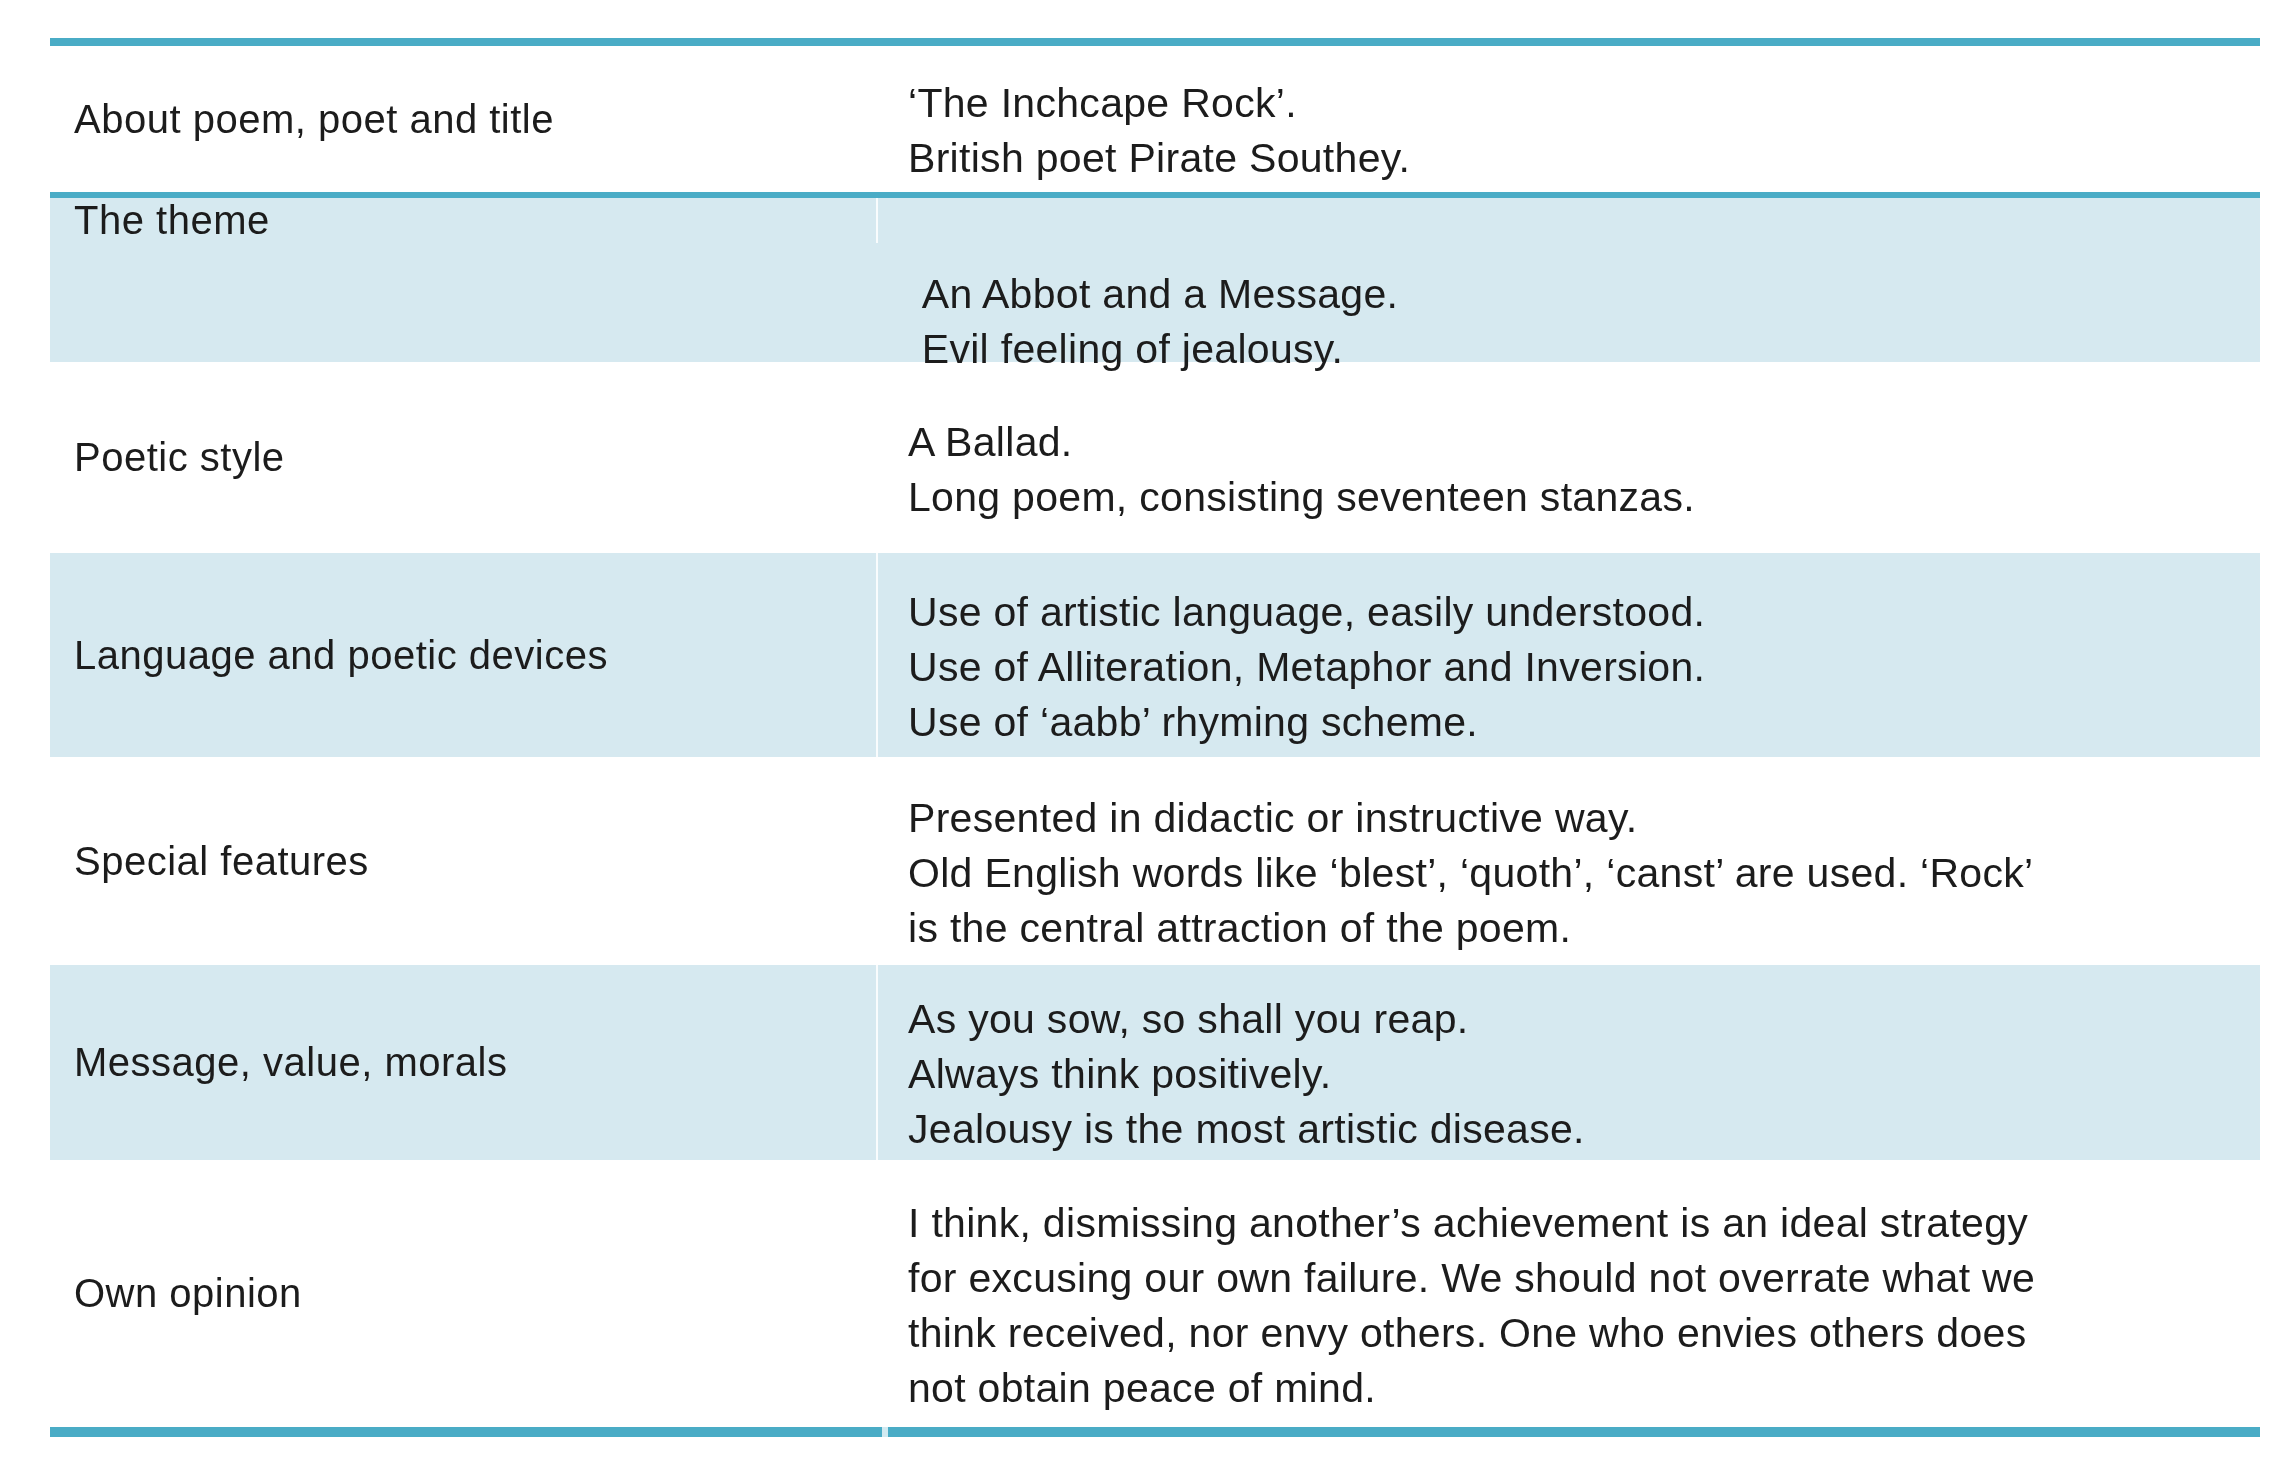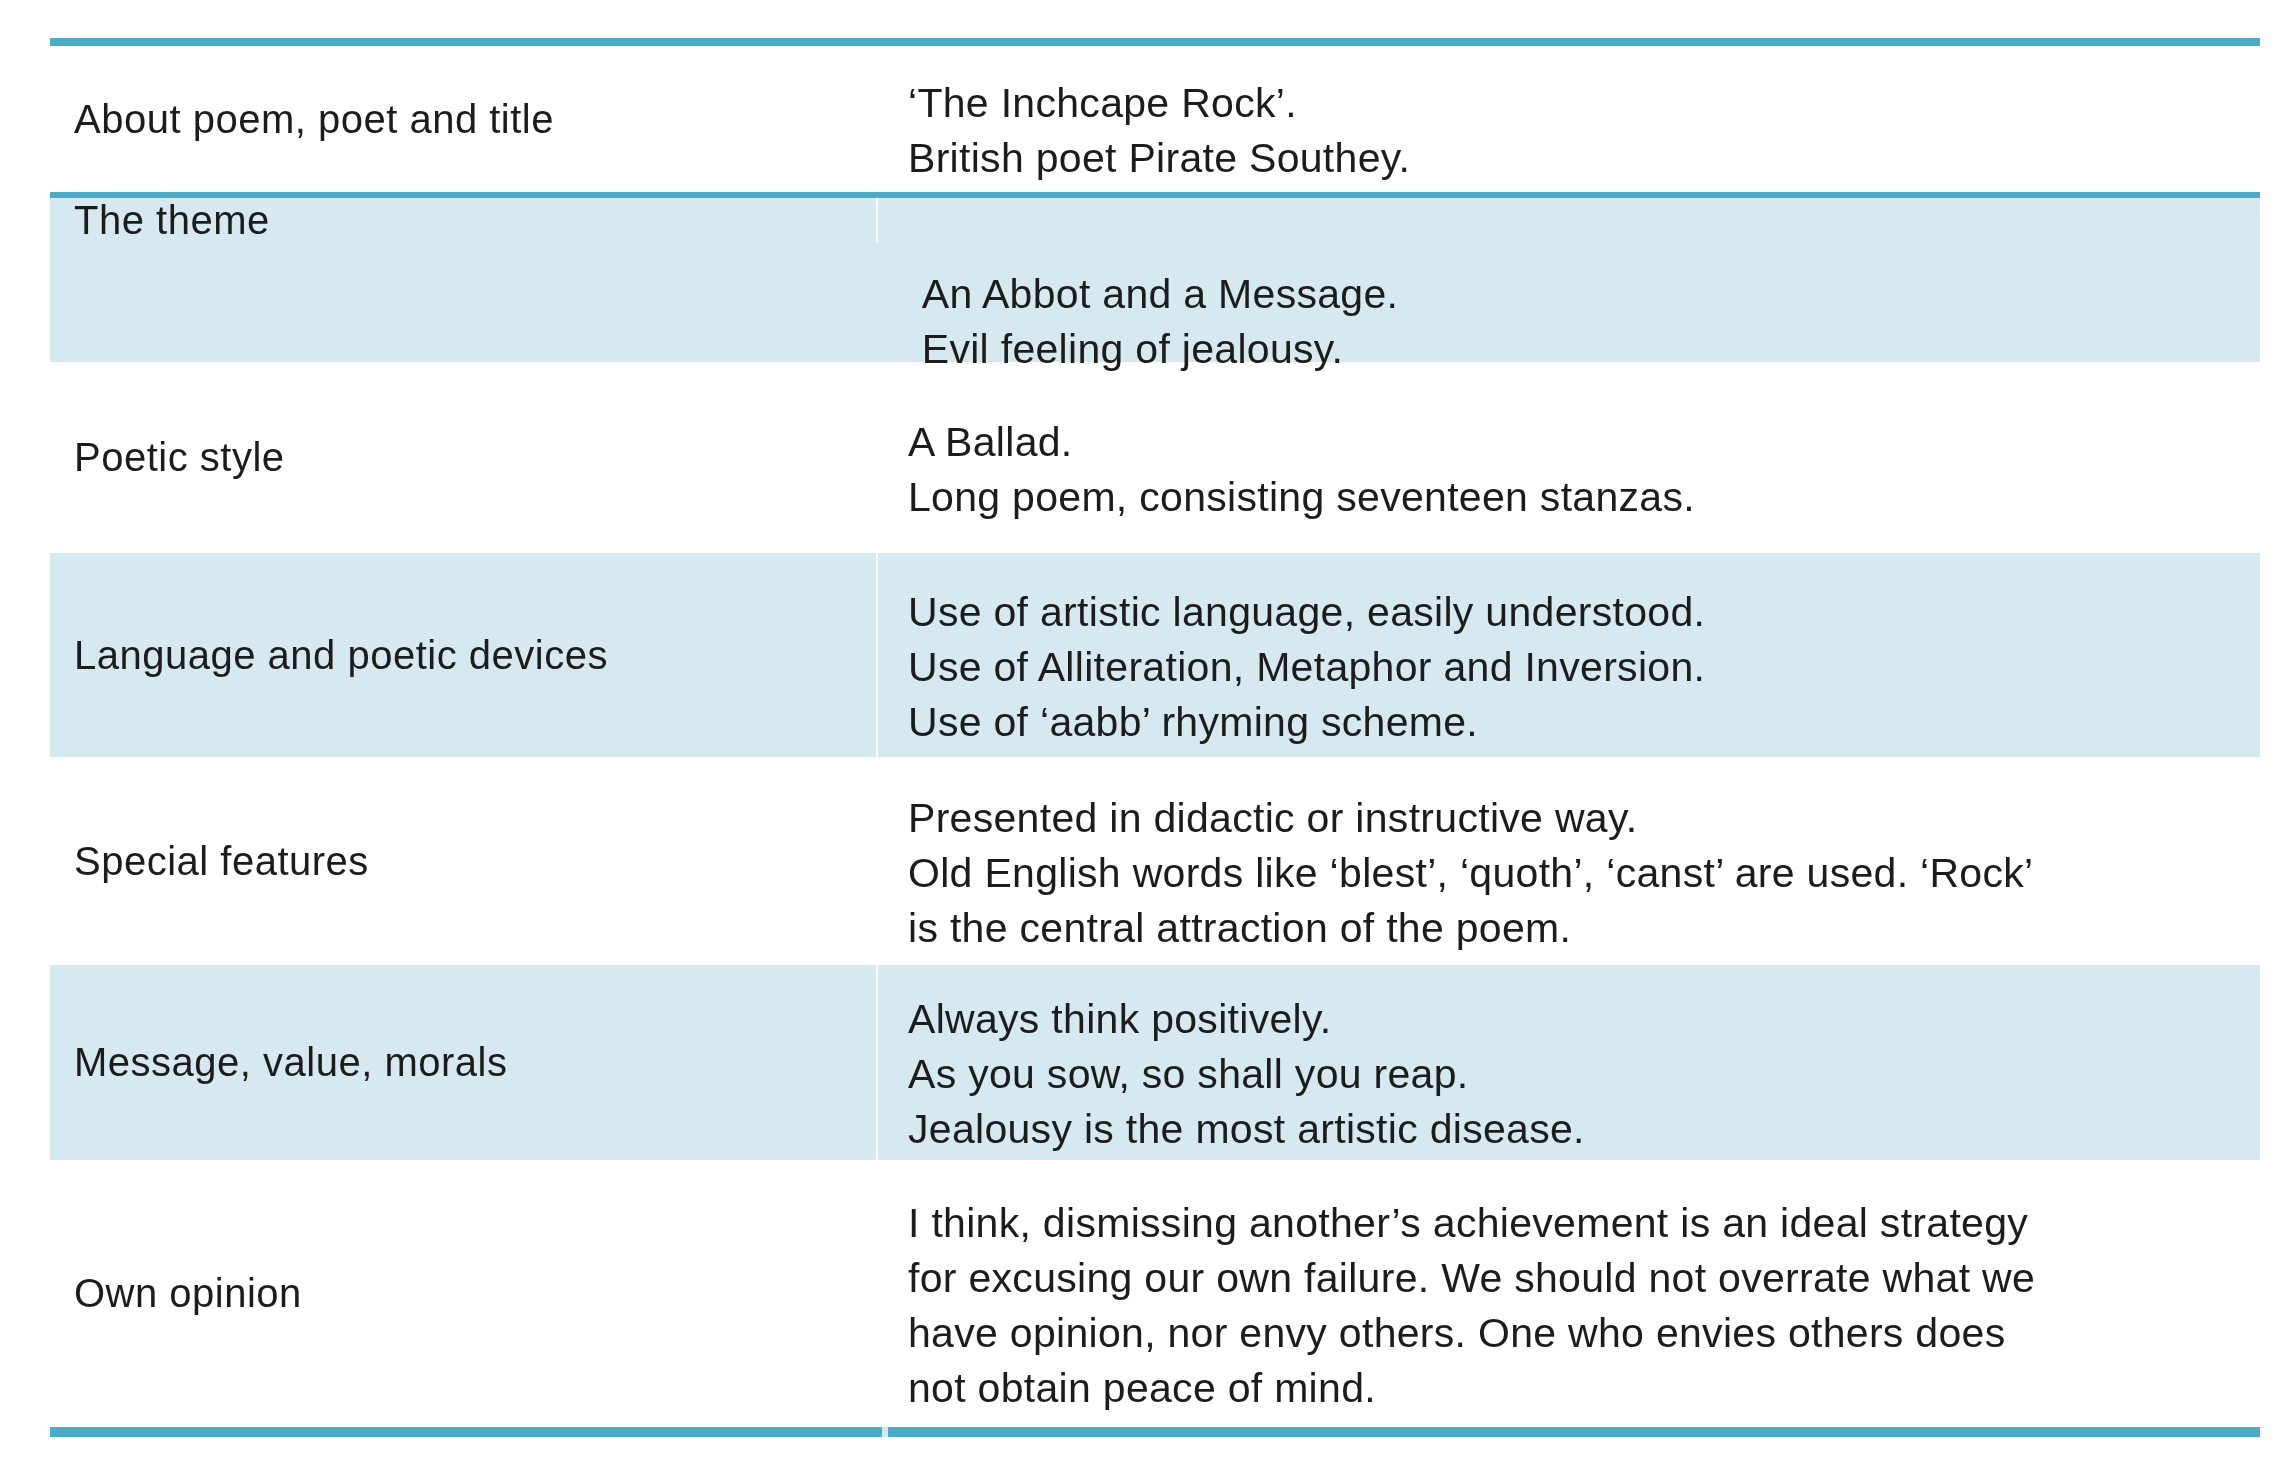--- a/index.html
+++ b/index.html
@@ -136,34 +136,34 @@
           <div class="content-line">Old English words like ‘blest’, ‘quoth’, ‘canst’ are used. ‘Rock’</div>
           <div class="content-line">is the central attraction of the poem.</div>
         </div>
   </div>
 
   <div class="row banded" style="height: 195px;">
     <div class="label-cell">
       <span>Message, value, morals</span>
     </div>
     <div class="content-cell">
+          <div class="content-line">As you sow, so shall you reap.</div>
           <div class="content-line">Always think positively.</div>
-          <div class="content-line">As you sow, so shall you reap.</div>
           <div class="content-line">Jealousy is the most artistic disease.</div>
         </div>
   </div>
 
   <div class="row" style="height: 267px;">
     <div class="label-cell">
       <span>Own opinion</span>
     </div>
     <div class="content-cell">
           <div class="content-line">I think, dismissing another’s achievement is an ideal strategy</div>
           <div class="content-line">for excusing our own failure. We should not overrate what we</div>
-          <div class="content-line">have opinion, nor envy others. One who envies others does</div>
+          <div class="content-line">think received, nor envy others. One who envies others does</div>
           <div class="content-line">not obtain peace of mind.</div>
         </div>
   </div>
 </div>
   <div class="border-bottom">
     <div class="notch"></div>
   </div>
 </div>
 
 </body></html>

